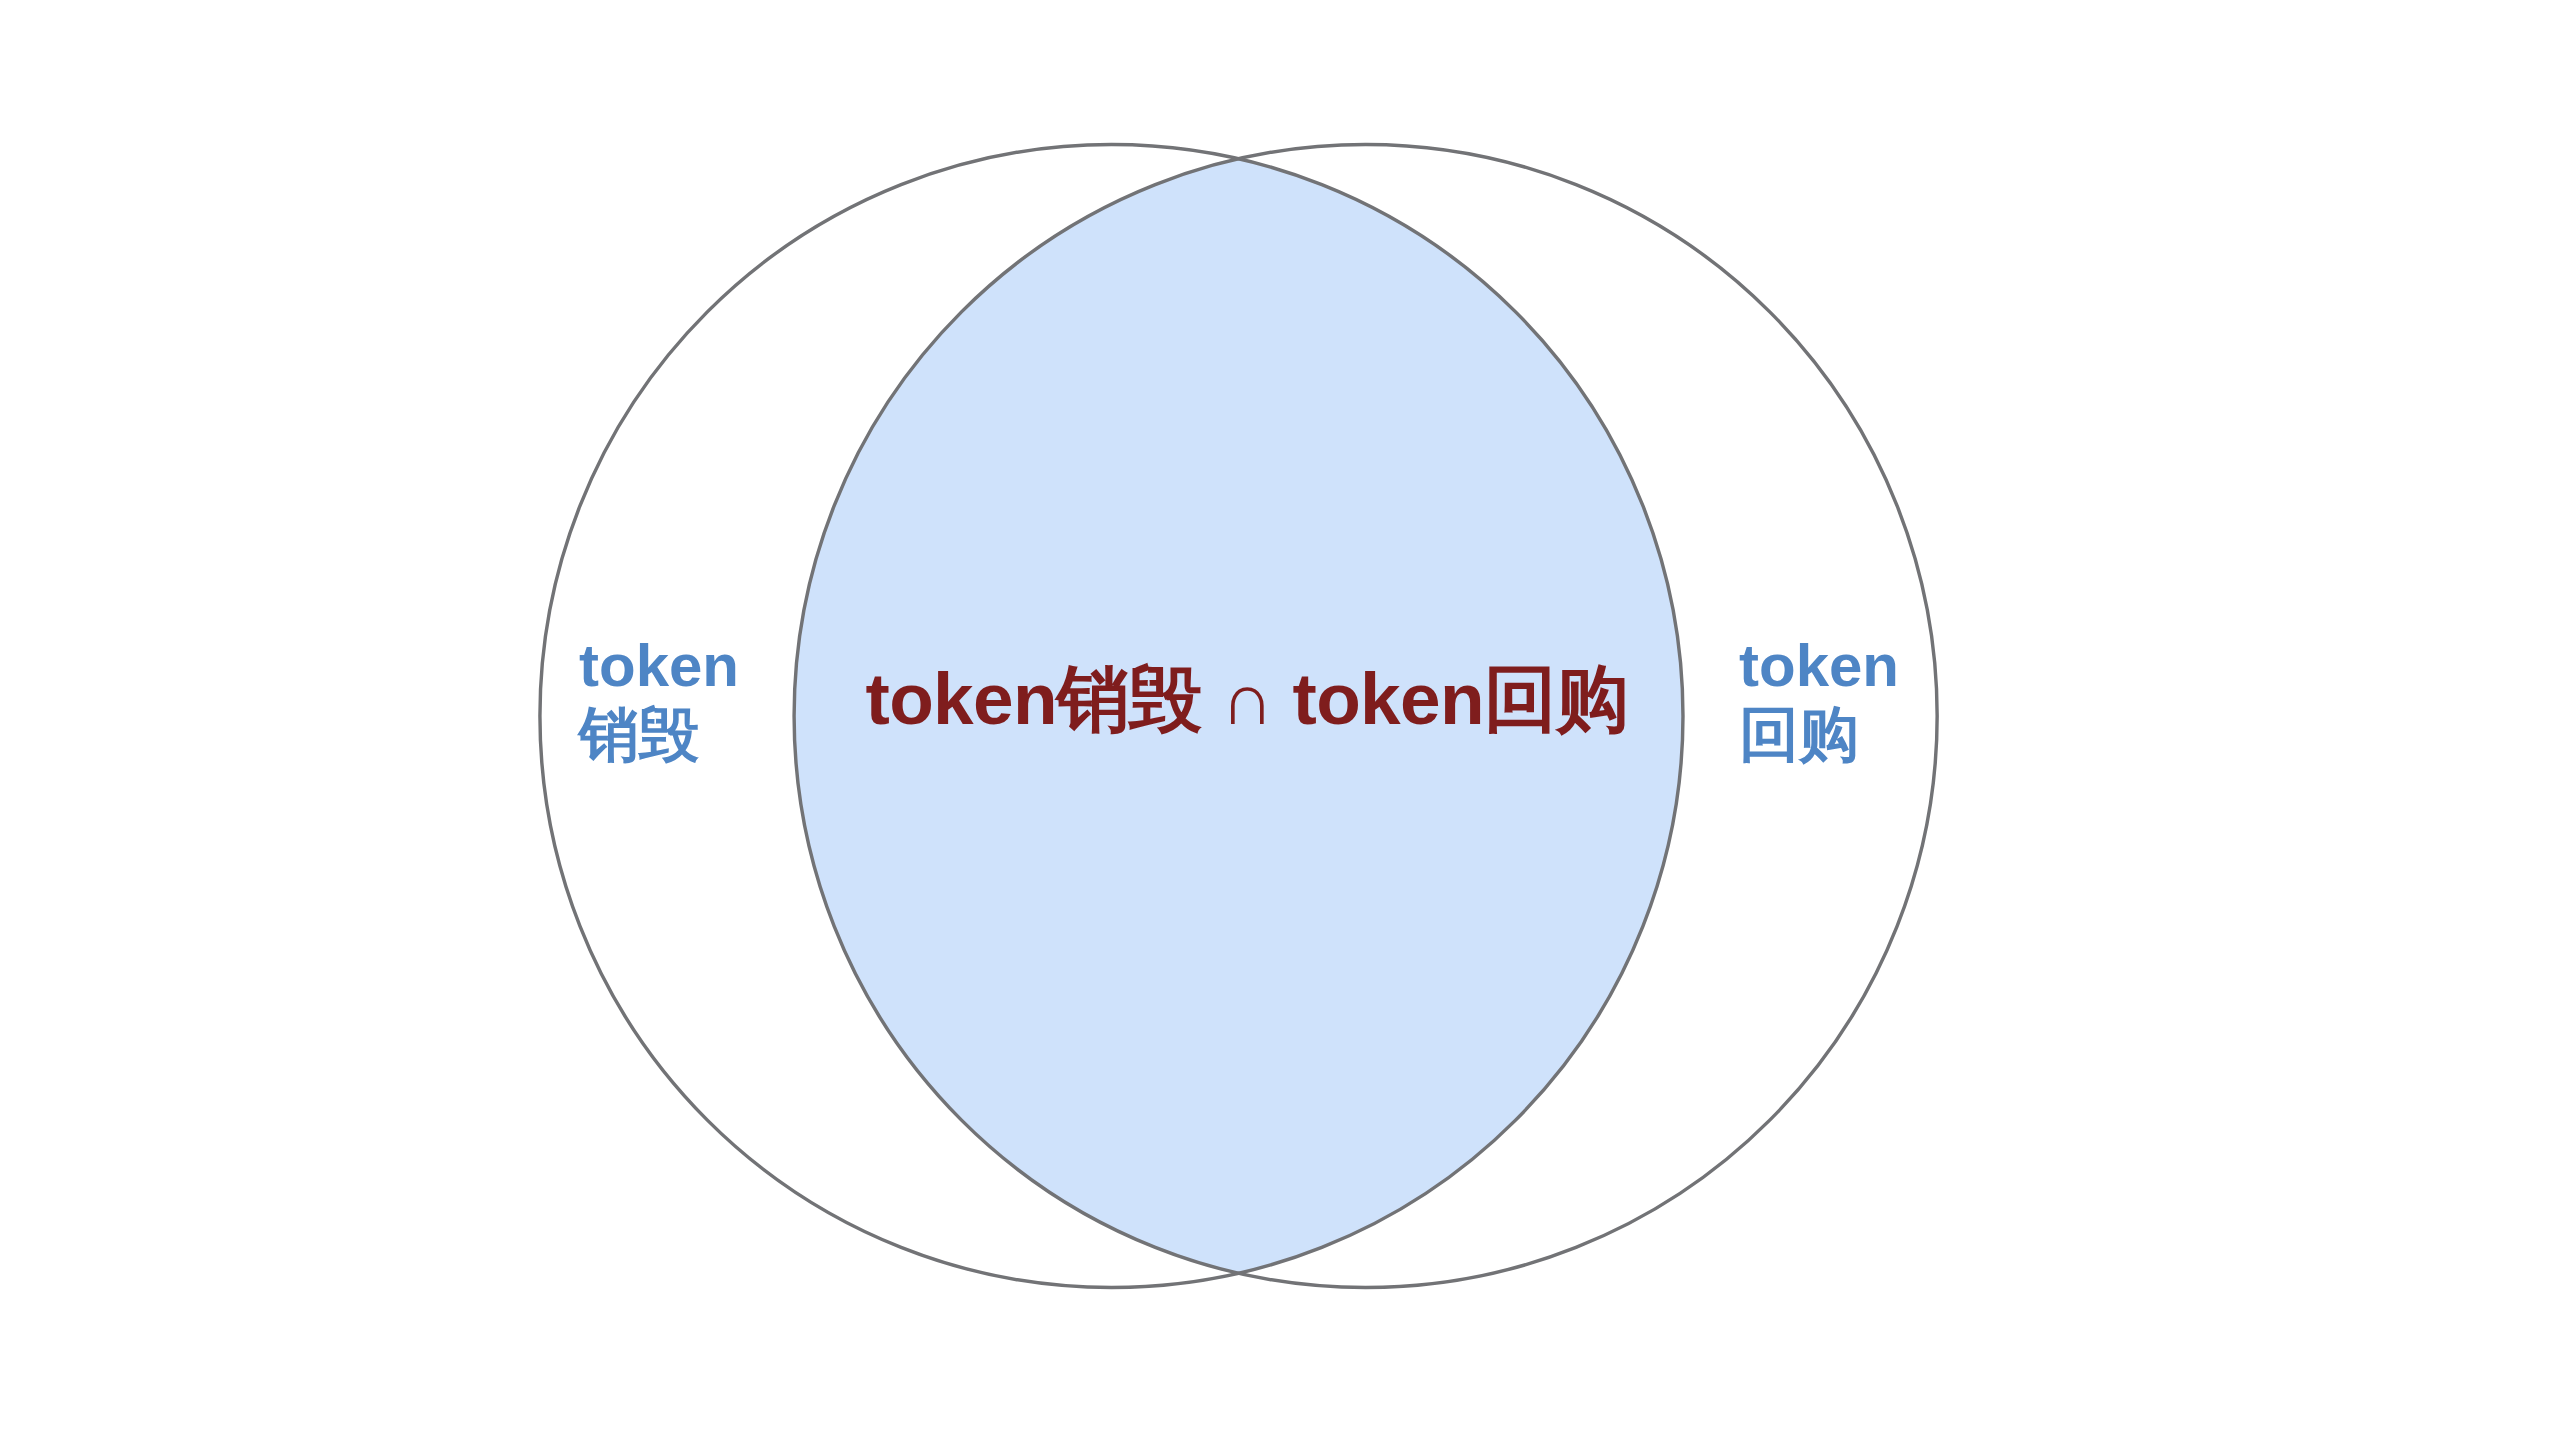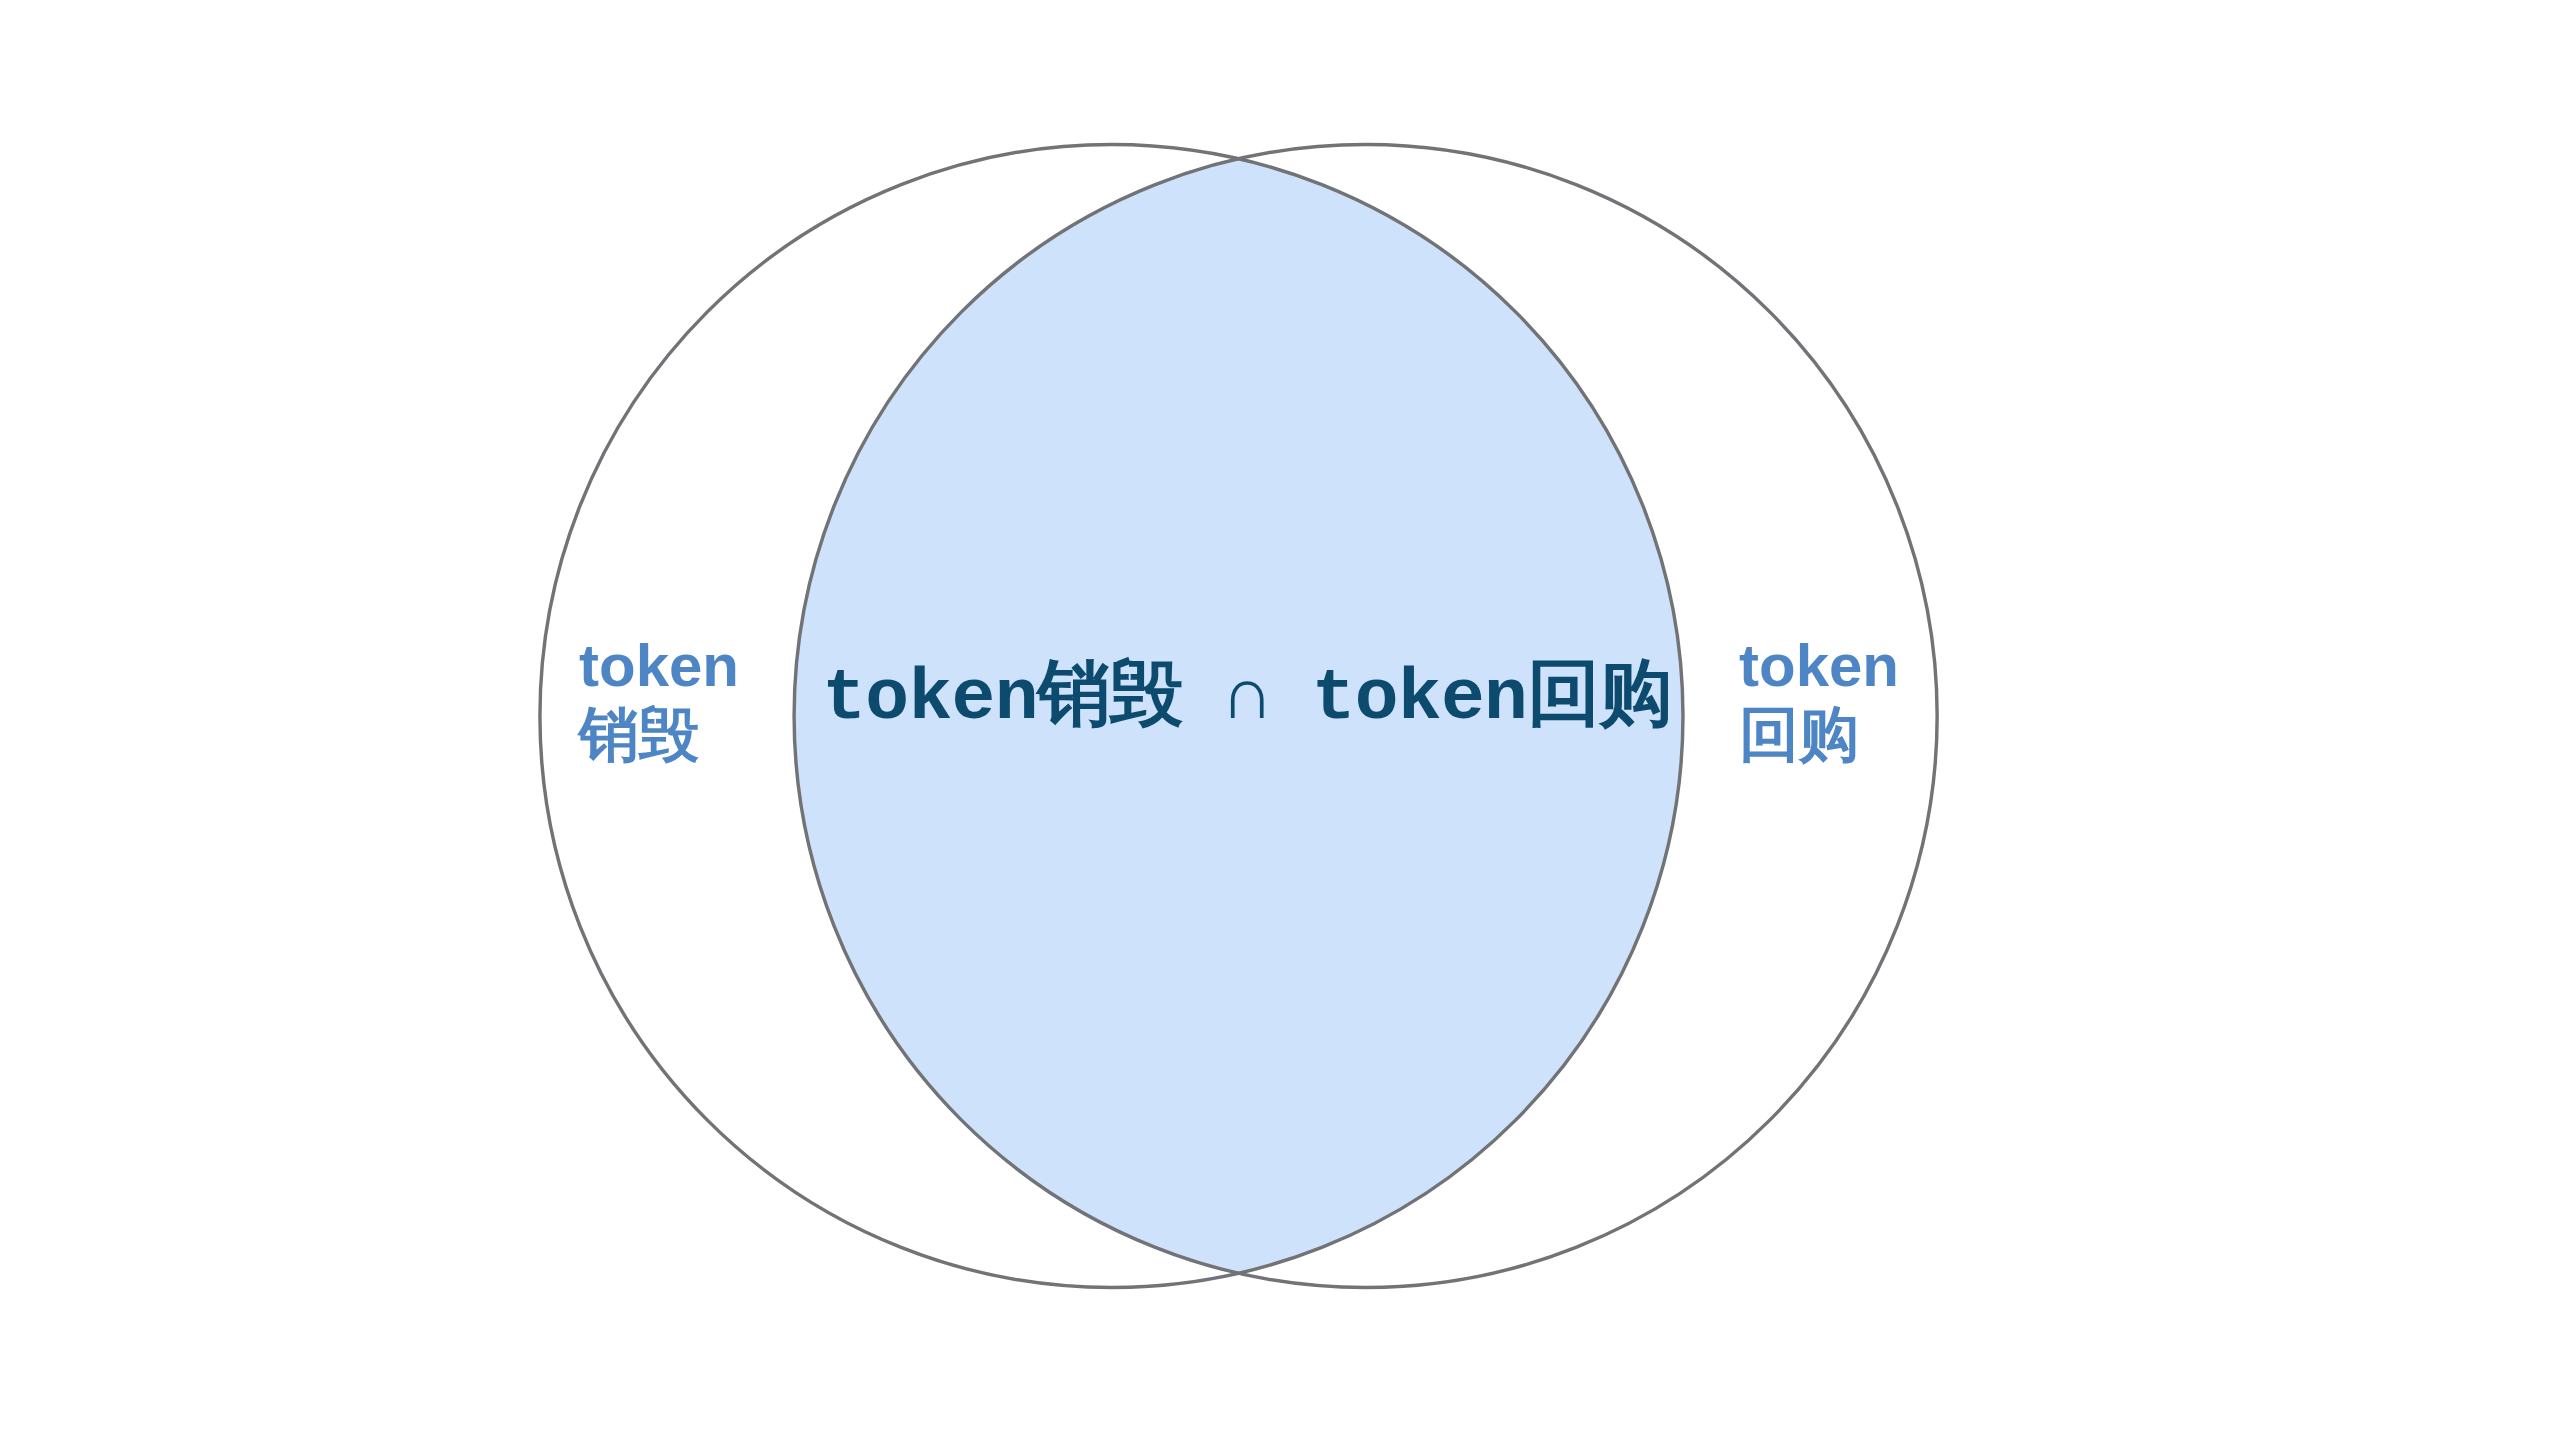--- a/index.html
+++ b/index.html
@@ -76,16 +76,16 @@
   <div class="set-label set-label-left" style="color: rgb(78, 133, 197);">
     <span class="line">token</span>
     <span class="line">销毁</span>
   </div>
 
   <div class="set-label set-label-right" style="color: rgb(78, 133, 197);">
     <span class="line">token</span>
     <span class="line">回购</span>
   </div>
 
-  <div class="intersection-label" style="color: #0c4a6e; font-family: Liberation Mono, monospace;">token销毁 ∩ token回购</div>
+  <div class="intersection-label" style="color: #7f1d1d;">token销毁 ∩ token回购</div>
 
 </div>
 
 
 </body></html>

